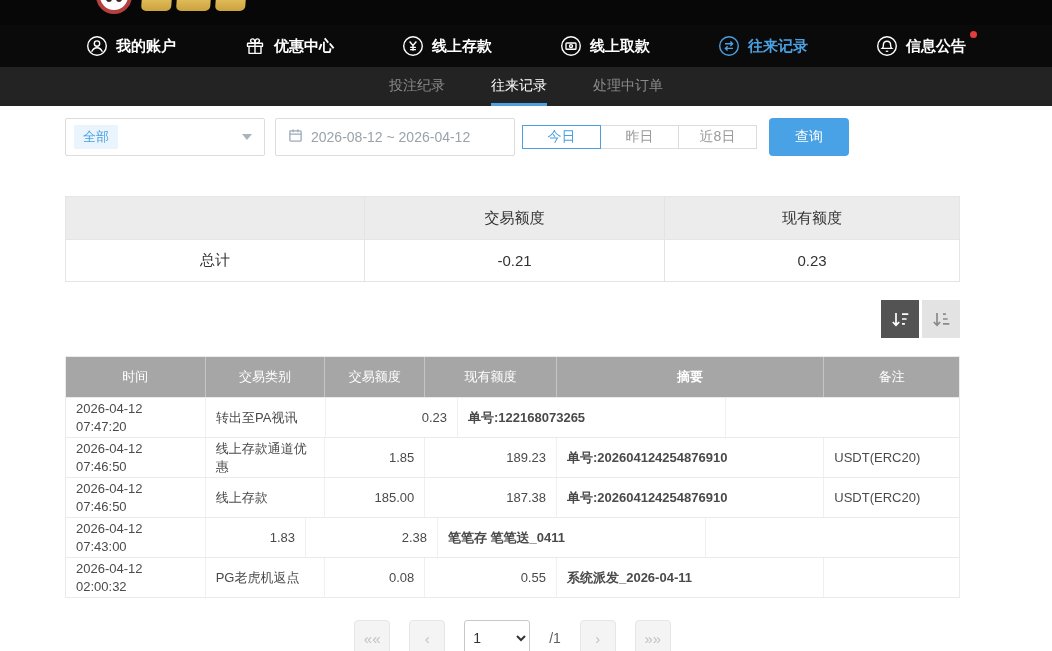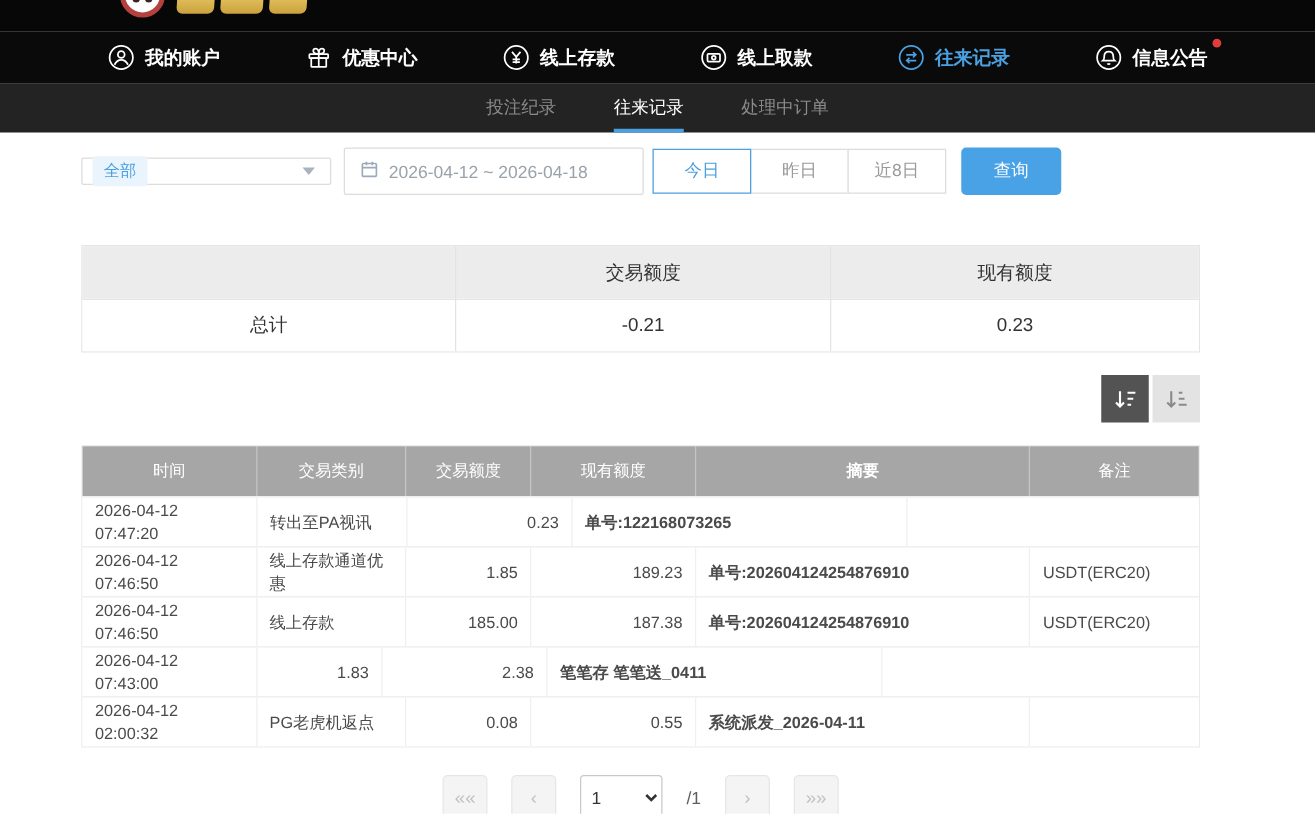--- a/index.html
+++ b/index.html
@@ -34,31 +34,31 @@
   
   .subnav { height:39px; background:#232323; display:flex; justify-content:center; gap:46px; }
   .subtab { color:#8b8b8b; font-size:14px; line-height:36px; height:39px;
             border-bottom:3px solid transparent; cursor:pointer; }
   .subtab.active { color:#fff; border-bottom-color:#4aa0e0; }
 
   
   .content { width:895px; margin-left:65px; }
 
   .filters { margin-top:12px; display:flex; align-items:center; }
-  .select-box { width:200px; height:22px; border:1px solid #dcdcdc; border-radius:2px;
+  .select-box { width:200px; height:38px; border:1px solid #dcdcdc; border-radius:2px;
                 display:flex; align-items:center; justify-content:space-between;
                 padding:0 12px 0 8px; cursor:pointer; background:#fff; }
   .tag { background:#e9f4fd; color:#4a9fe0; font-size:13px; padding:3px 9px; border-radius:2px; }
   .caret { width:0; height:0; border-left:5px solid transparent; border-right:5px solid transparent;
            border-top:6px solid #a9b3bd; }
   .date-box { margin-left:10px; width:240px; height:38px; border:1px solid #dcdcdc;
               border-radius:2px; display:flex; align-items:center; gap:8px; padding:0 12px;
               color:#9aa2aa; font-size:14px; cursor:pointer; background:#fff; }
   .btn-group { margin-left:8px; display:flex; }
-  .qbtn { width:79px; height:36px; background:#fff; border:1px solid #dcdcdc; color:#9a9a9a;
+  .qbtn { width:79px; height:24px; background:#fff; border:1px solid #dcdcdc; color:#9a9a9a;
           font-size:14px; margin-left:-1px; cursor:pointer; position:relative; }
   .qbtn.active { border-color:#4a9fe0; color:#4a9fe0; z-index:1; }
   .search-btn { margin-left:12px; width:80px; height:38px; background:#4aa2e6; color:#fff;
                 border:none; border-radius:4px; font-size:14px; cursor:pointer; }
 
   
   .summary { margin-top:40px; border:1px solid #e5e5e5; }
   .summary-row { display:flex; height:42px; }
   .summary-row.head { background:#ececec; }
   .summary-row.body { background:#fff; border-top:1px solid #e5e5e5; }
@@ -188,21 +188,21 @@
     <div class="select-box">
       <span class="tag">全部</span>
       <span class="caret"></span>
     </div>
     <div class="date-box">
       <span>
         <svg width="15" height="15" viewBox="0 0 16 16" fill="none" stroke="#9aaabb" stroke-width="1.4">
           <rect x="2" y="3" width="12" height="11" rx="1"></rect>
           <path d="M2 6.5h12M5.5 1.5v3M10.5 1.5v3"></path>
         </svg></span>
-      <span>2026-04-12 ~ 2026-04-18</span>
+      <span>2026-08-12 ~ 2026-04-12</span>
     </div>
     <div class="btn-group">
       <button class="qbtn active">今日</button>
       <button class="qbtn">昨日</button>
       <button class="qbtn">近8日</button>
     </div>
     <button class="search-btn">查询</button>
   </div>
 
   <div class="summary">

